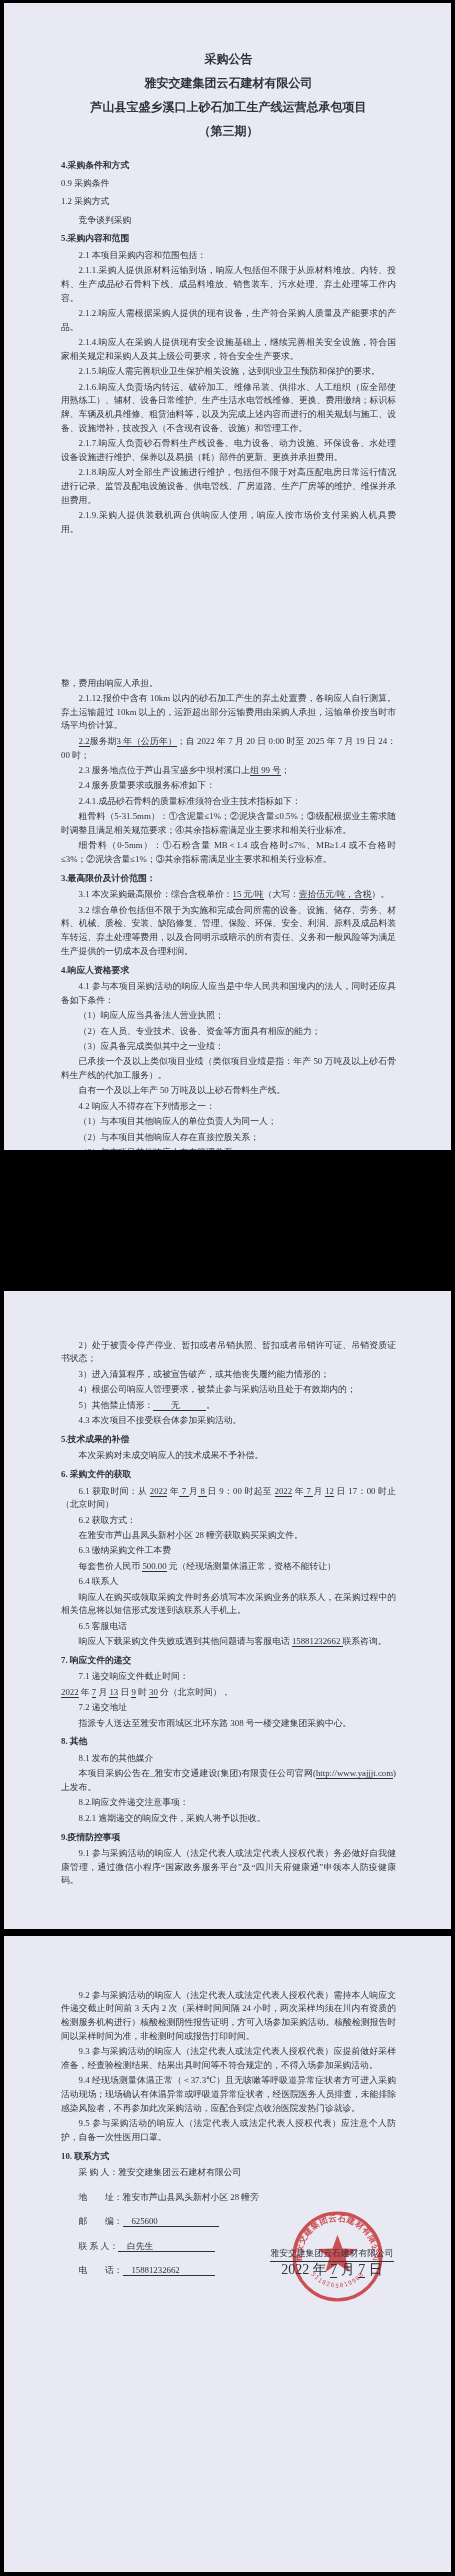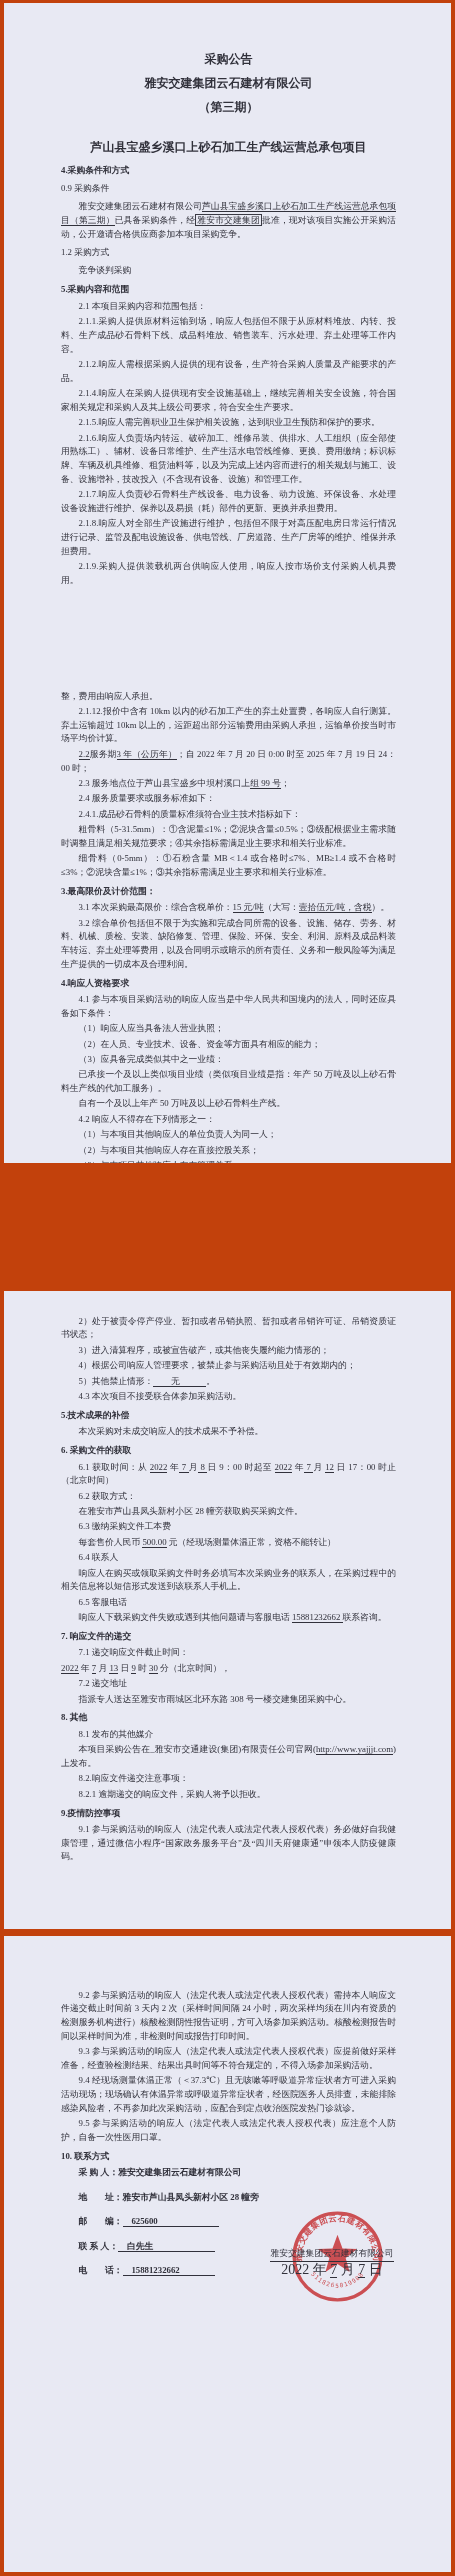--- a/index.html
+++ b/index.html
@@ -1,51 +1,50 @@
 <!DOCTYPE html>
 <html style="font-size:9px"><head>
 <meta charset="utf-8">
 <style>
   html,body{margin:0;padding:0;background:#ffffff;}
-  .canvas{position:relative;width:455px;height:2576px;background:#c2410c;overflow:hidden;
+  .canvas{position:relative;width:455px;height:2576px;background:#000000;overflow:hidden;
           font-family:"Liberation Serif","DejaVu Serif",serif;color:#31313b;}
   .page{position:absolute;left:4px;width:447px;background:#e8e9f3;overflow:hidden;
         box-sizing:border-box;padding:0 55px 0 57px;}
   .page-1{top:2.8px;height:635px;padding-top:44px;}
-  .page-2{top:629px;height:534px;padding-top:59px;}
-  .page-3{top:1291px;height:638px;padding-top:22px;}
+  .page-2{top:616px;height:534px;padding-top:59px;}
+  .page-3{top:1291px;height:638px;padding-top:46px;}
   .page-4{top:1936px;height:636px;padding-top:51px;}
   p{margin:0;font-size:8.8px;line-height:13.7px;text-align:justify;}
   p.t1{font-size:12px;line-height:24px;font-weight:bold;text-align:center;margin:0;}
   p.t1.last{margin-bottom:16px;}
   p.h{font-weight:bold;margin:5.1px 0 2.8px;}
   p.s{margin:4.6px 0;}
   p.p{text-indent:2em;margin:1.7px 0;}
   p.c{margin:1.7px 0;}
-  p.contact{text-indent:2em;margin:0 0 10.8px;font-weight:bold;}
+  p.contact{text-indent:2em;margin:0 0 10.8px;}
   .u{border-bottom:0.6px solid #31313b;}
   .x{border:0.9px solid #3a3a44;padding:0 1.1px;}
   
   .stamp{position:absolute;left:285px;top:272px;width:97px;height:97px;opacity:.88;}
   .sig{position:absolute;left:257px;top:311px;width:142px;text-align:center;}
   .sig-company{font-size:8.8px;line-height:13.7px;border-bottom:0.6px solid #31313b;display:inline-block;}
   .sig-date{font-size:14px;line-height:15px;}
 </style>
 </head>
 <body>
 
 <div class="canvas">
   <div class="page page-1">
       <p class="t1"><span>采购公告</span></p>
       <p class="t1"><span>雅安交建集团云石建材有限公司</span></p>
+      <p class="t1"><span>芦山县宝盛乡溪口上砂石加工生产线运营总承包项目</span></p>
       <p class="t1 last"><span>（第三期）</span></p>
-      <p class="t1"><span>芦山县宝盛乡溪口上砂石加工生产线运营总承包项目</span></p>
       <p class="h"><span>4.采购条件和方式</span></p>
       <p class="s"><span>0.9 采购条件</span></p>
-      <p class="p"><span>雅安交建集团云石建材有限公司</span><span class="u">芦山县宝盛乡溪口上砂石加工生产线运营总承包项目（第三期）</span><span>已具备采购条件，经</span><span class="x">雅安市交建集团</span><span>批准，现对该项目实施公开采购活动，公开邀请合格供应商参加本项目采购竞争。</span></p>
       <p class="s"><span>1.2 采购方式</span></p>
       <p class="p"><span>竞争谈判采购</span></p>
       <p class="h"><span>5.采购内容和范围</span></p>
       <p class="p"><span>2.1 本项目采购内容和范围包括：</span></p>
       <p class="p"><span>2.1.1.采购人提供原材料运输到场，响应人包括但不限于从原材料堆放、内转、投料、生产成品砂石骨料下线、成品料堆放、销售装车、污水处理、弃土处理等工作内容。</span></p>
       <p class="p"><span>2.1.2.响应人需根据采购人提供的现有设备，生产符合采购人质量及产能要求的产品。</span></p>
       <p class="p"><span>2.1.4.响应人在采购人提供现有安全设施基础上，继续完善相关安全设施，符合国家相关规定和采购人及其上级公司要求，符合安全生产要求。</span></p>
       <p class="p"><span>2.1.5.响应人需完善职业卫生保护相关设施，达到职业卫生预防和保护的要求。</span></p>
       <p class="p"><span>2.1.6.响应人负责场内转运、破碎加工、维修吊装、供排水、人工组织（应全部使用熟练工）、辅材、设备日常维护、生产生活水电管线维修、更换、费用缴纳；标识标牌、车辆及机具维修、租赁油料等，以及为完成上述内容而进行的相关规划与施工、设备、设施增补，技改投入（不含现有设备、设施）和管理工作。</span></p>
       <p class="p"><span>2.1.7.响应人负责砂石骨料生产线设备、电力设备、动力设施、环保设备、水处理设备设施进行维护、保养以及易损（耗）部件的更新、更换并承担费用。</span></p>

